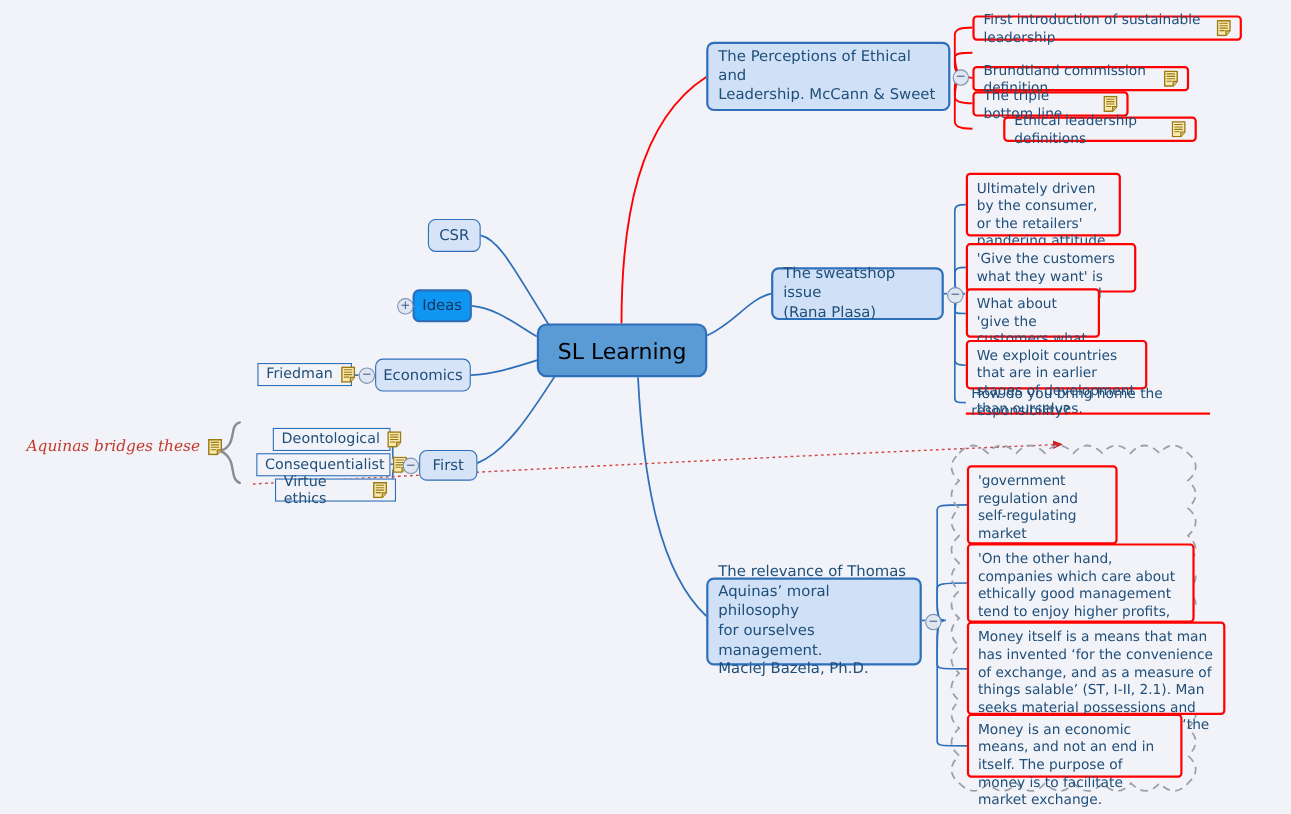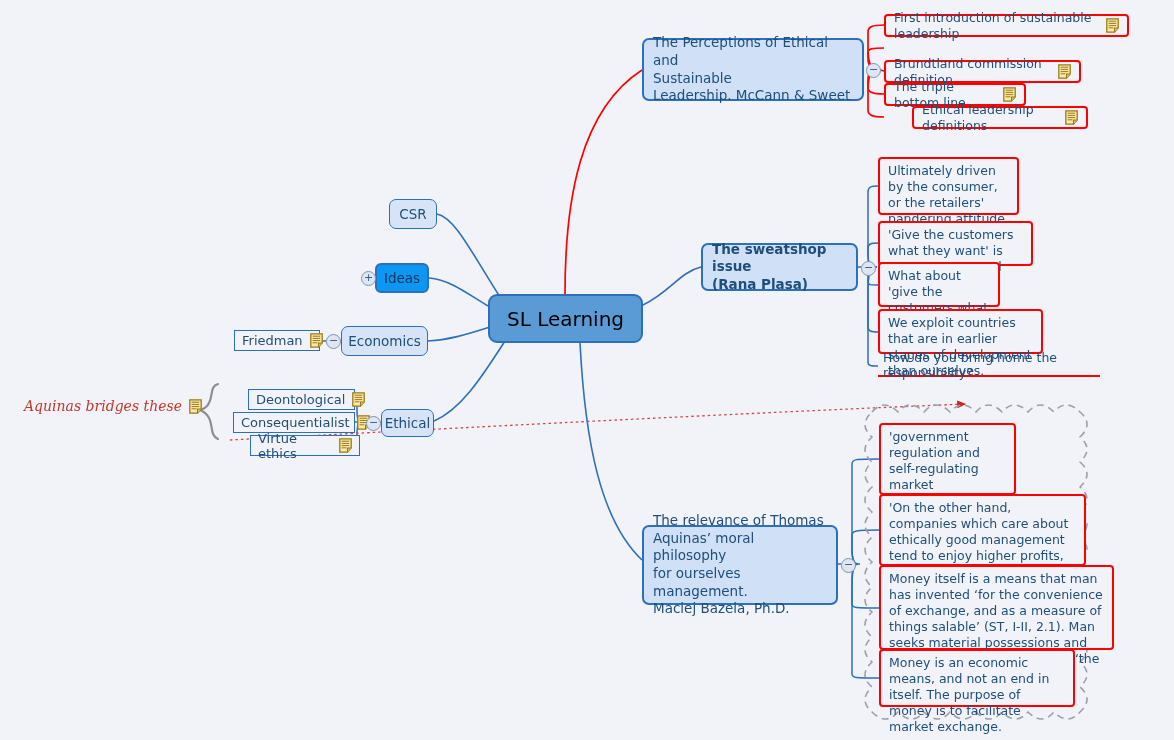--- a/index.html
+++ b/index.html
@@ -24,21 +24,21 @@
     font-size:20px;color:#000000;
   }
 
   
   .mainbox{
     background:#cfe0f7;border:2px solid #2e6fba;border-radius:7px;
     display:flex;align-items:center;
     padding:20px 9px;font-size:13.5px;line-height:1.3;
   }
   .mainbox.perceptions{left:642px;top:38px;width:222px;height:63px;}
-  .mainbox.sweatshop{left:701px;top:243px;width:157px;height:48px;font-weight:bold;}
+  .mainbox.sweatshop{left:701px;top:243px;width:157px;height:48px;}
   .mainbox.aquinas{left:642px;top:525px;width:196px;height:80px;}
 
   
   .smallbox{
     background:#d7e4f8;border:1.6px solid #2e6fba;border-radius:7px;
     display:flex;align-items:center;justify-content:center;
     font-size:13.5px;padding:3px 10px;
   }
   .smallbox.csr{left:389px;top:199px;width:48px;height:30px;text-align:right;}
   .smallbox.economics{left:341px;top:326px;width:87px;height:30px;}
@@ -201,21 +201,20 @@
              q -14,-12 0,-25 q -14,-12 0,-25 q -14,-12 0,-25 q -14,-12 0,-25 q -14,-12 0,-25
              q -14,-12 0,-25 q -14,-12 0,-25 q -14,-12 0,-25 q -14,-12 0,-25 q -14,-12 0,-25
              q -14,-12 0,-25 q -14,-12 0,-25 z" fill="none" stroke="#9aa0ab" stroke-width="1.6" stroke-dasharray="7,5"></path>
   </svg>
 
   <div class="node central">SL Learning</div>
 
   <div class="node mainbox perceptions">
     <div>
       <div>The Perceptions of Ethical and</div>
-      <div>Sustainable</div>
       <div>Leadership. McCann &amp; Sweet</div>
     </div>
   </div>
 
   <div class="node mainbox sweatshop">
     <div>
       <div>The sweatshop issue</div>
       <div>(Rana Plasa)</div>
     </div>
   </div>
@@ -228,21 +227,21 @@
       <div>Maciej Bazela, Ph.D.</div>
     </div>
   </div>
 
   <div class="node smallbox csr">CSR</div>
 
   <div class="node hilite">Ideas</div>
 
   <div class="node smallbox economics">Economics</div>
 
-  <div class="node smallbox ethics">Ethical</div>
+  <div class="node smallbox ethics">First</div>
 
   <div class="node rectnote friedman">
     <span>Friedman</span>
     <span class="noteicon">
       <svg viewBox="0 0 13 15" width="13" height="15">
         <path d="M0.8,0.8 H12.2 V10 L8.5,14.2 H0.8 Z" fill="#f7e9b0" stroke="#9c7a12" stroke-width="1.3"></path>
         <path d="M8.5,14.2 V10 H12.2" fill="#d9c270" stroke="#9c7a12" stroke-width="1.1"></path>
         <g stroke="#9c7a12" stroke-width="1">
           <line x1="2.6" y1="3.2" x2="10.2" y2="3.2"></line>
           <line x1="2.6" y1="5.4" x2="10.2" y2="5.4"></line>

